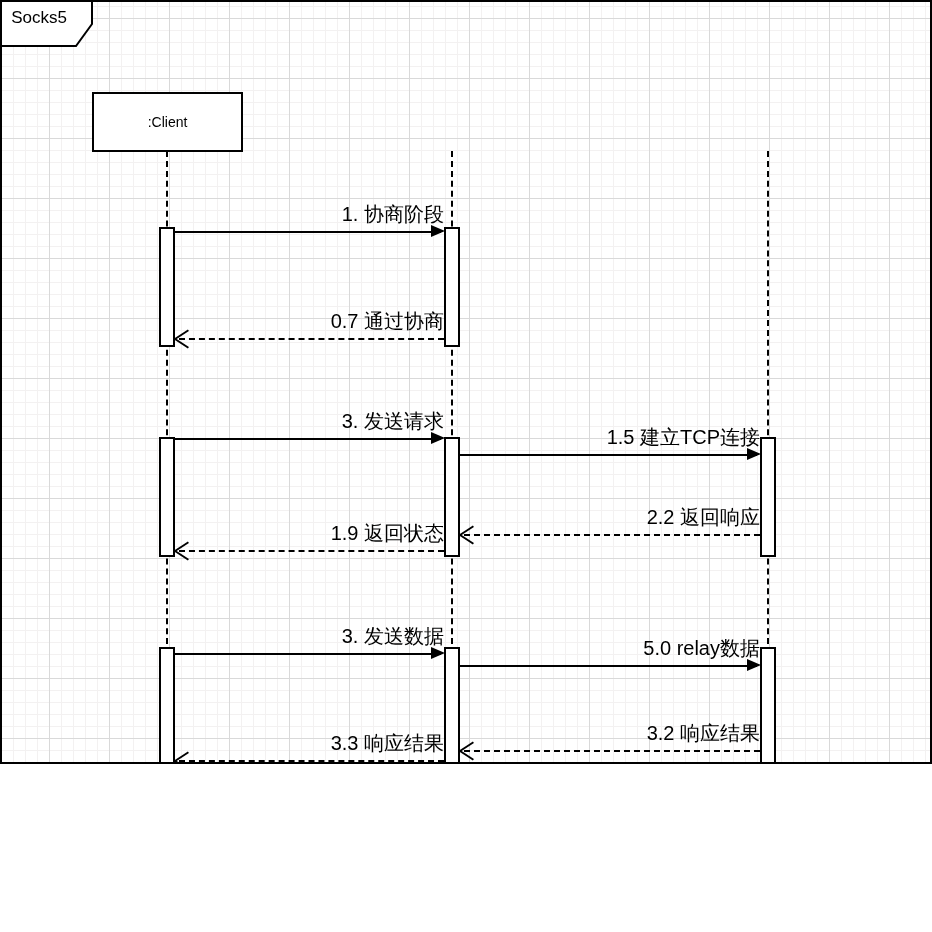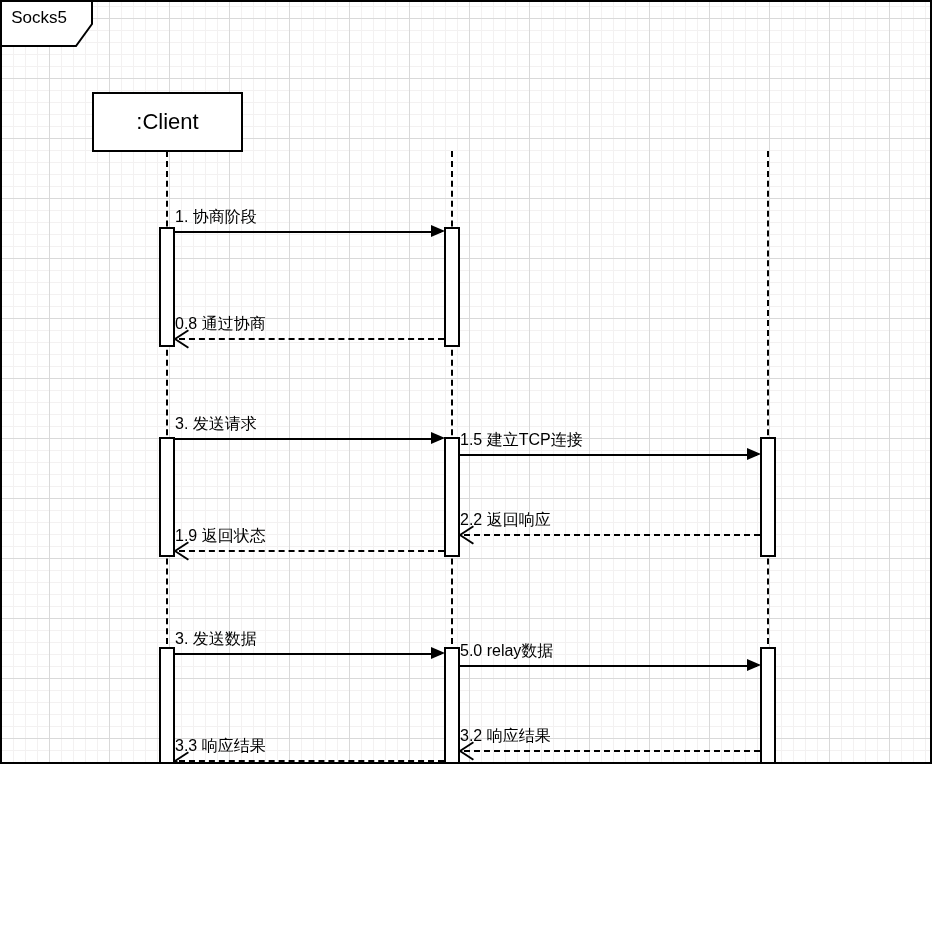--- a/index.html
+++ b/index.html
@@ -17,38 +17,38 @@
   
   .frame-tab{position:absolute;left:-2px;top:-2px;width:94px;height:48px;}
   .frame-tab .tab-label{
     position:absolute;left:0;top:8px;width:78px;text-align:center;
     font-size:17px;color:#000;white-space:nowrap;
   }
   
   .head{
     position:absolute;top:90px;height:60px;box-sizing:border-box;
     background:#fff;border:2px solid #000;display:flex;align-items:center;justify-content:center;
-    font-size:22px;color:#000;z-index:3;
+    font-size:14px;color:#000;z-index:3;
   }
   
   .lifeline{position:absolute;top:149px;height:672px;width:0;border-left:2px dashed #000;z-index:1;}
   
   .act{
     position:absolute;width:16px;height:120px;box-sizing:border-box;
     background:#fff;border:2px solid #000;z-index:4;
   }
   
   .msg{position:absolute;height:0;z-index:5;}
   .msg .line{position:absolute;left:0;right:0;top:-1px;border-top:2px solid #000;}
   .msg.dashed .line{border-top-style:dashed;}
   .msg.to-right .line{right:3px;}
   .msg.to-left .line{left:4px;}
   .msg .lbl{
-    position:absolute;left:0;right:0;bottom:4px;text-align:left;
-    font-size:16px;color:#000;white-space:nowrap;
+    position:absolute;left:0;right:0;bottom:4px;text-align:right;
+    font-size:20px;color:#000;white-space:nowrap;
   }
   .msg .ah-filled{
     position:absolute;right:-1px;top:-7px;width:0;height:0;
     border-left:14px solid #000;border-top:6px solid transparent;border-bottom:6px solid transparent;
   }
   .msg .ah-open{position:absolute;left:0;top:-1px;width:16px;height:2px;background:#000;transform-origin:0 1px;}
   .msg .ah-open.up{transform:rotate(-33deg);}
   .msg .ah-open.down{transform:rotate(33deg);}
 </style>
 </head>
@@ -80,21 +80,21 @@
   <div class="act" style="left:442px;top:645px"></div>
   <div class="act" style="left:758px;top:645px"></div>
 
   <div class="msg solid to-right" style="left:173px;top:230px;width:269px">
     <span class="lbl">1. 协商阶段</span>
     <span class="line"></span>
     <span class="ah-filled"></span>
   </div>
 
   <div class="msg dashed to-left" style="left:173px;top:337px;width:269px">
-    <span class="lbl">0.8 通过协商</span>
+    <span class="lbl">0.7 通过协商</span>
     <span class="line"></span>
     <span class="ah-open up"></span>
     <span class="ah-open down"></span>
   </div>
 
   <div class="msg solid to-right" style="left:173px;top:437px;width:269px">
     <span class="lbl">3. 发送请求</span>
     <span class="line"></span>
     <span class="ah-filled"></span>
   </div>

